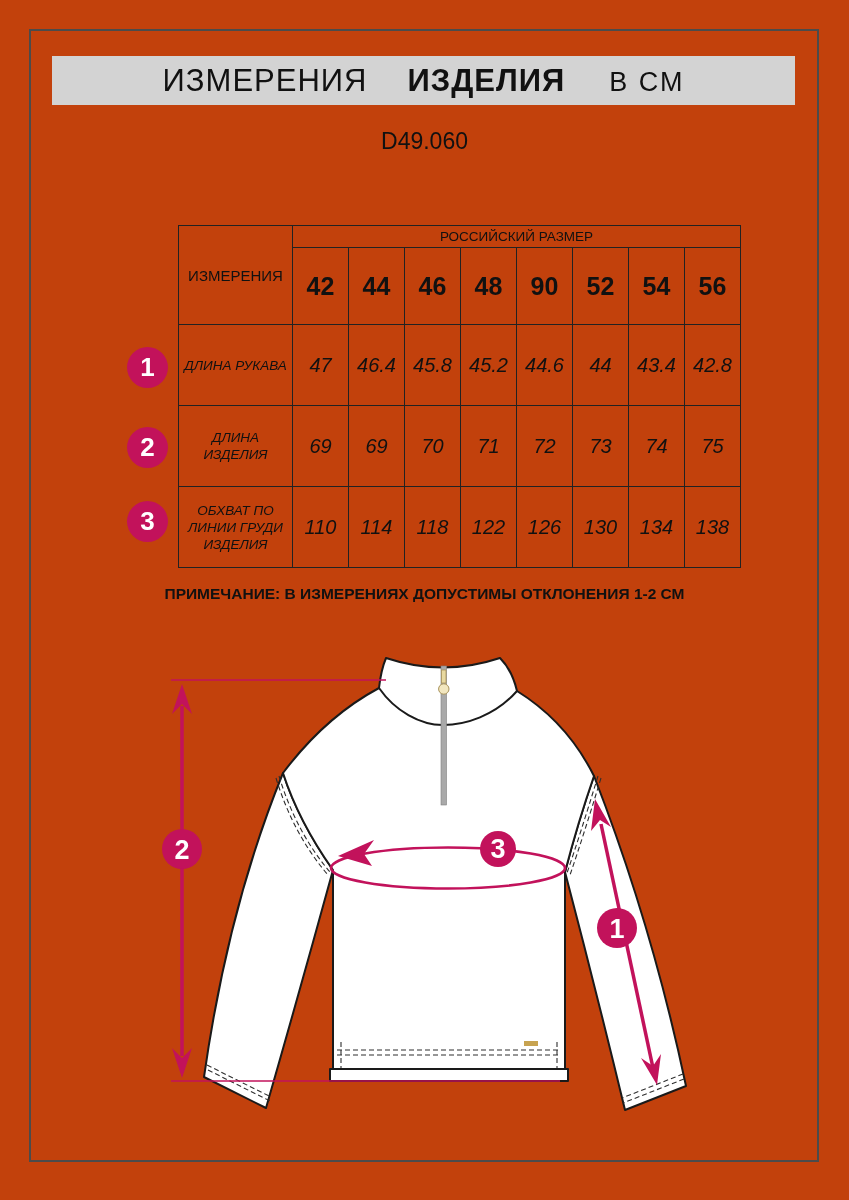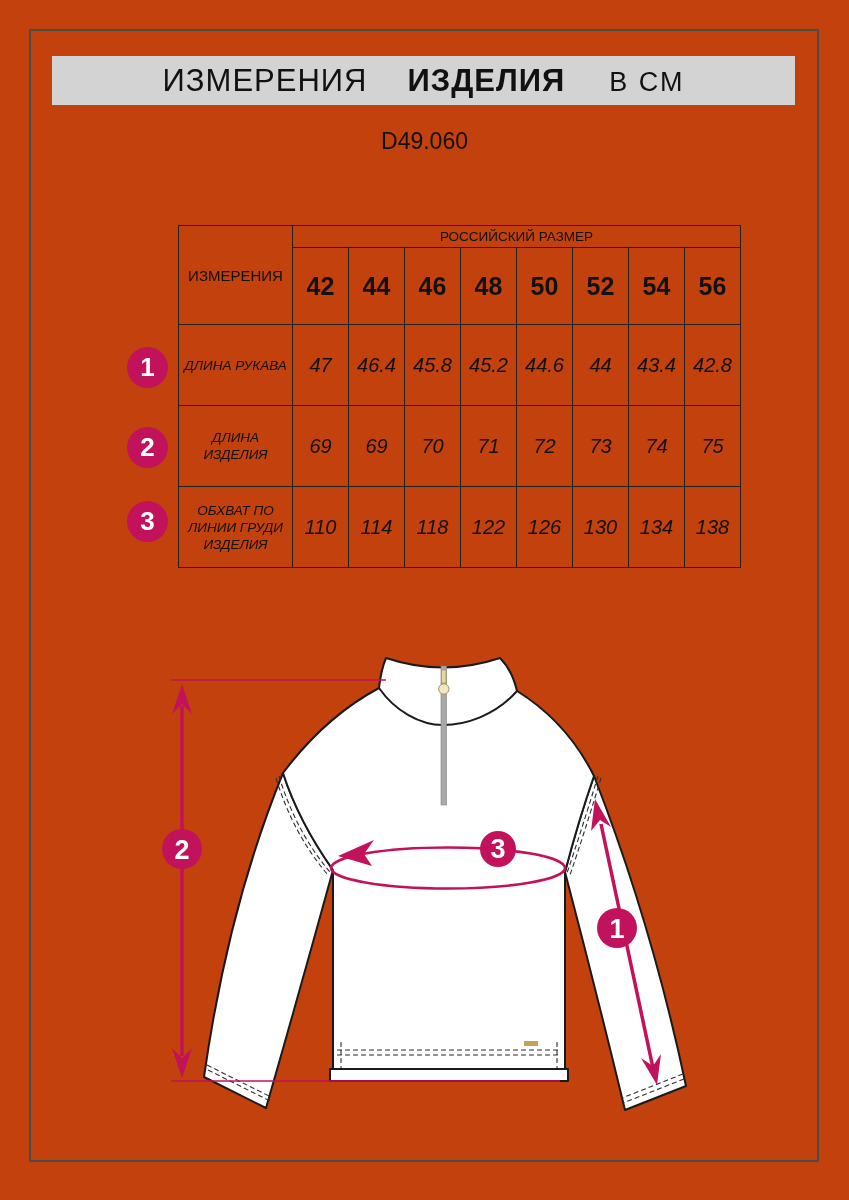--- a/index.html
+++ b/index.html
@@ -86,21 +86,21 @@
     <tbody>
         <tr>
       <td rowspan="2" class="cell-corner">ИЗМЕРЕНИЯ</td>
       <td colspan="8" class="cell-group">РОССИЙСКИЙ РАЗМЕР</td>
     </tr>
     <tr class="r-sizes">
       <td>42</td>
       <td>44</td>
       <td>46</td>
       <td>48</td>
-      <td>50</td>
+      <td>90</td>
       <td>52</td>
       <td>54</td>
       <td>56</td>
     </tr>
     <tr class="r-data">
       <td class="cell-label">ДЛИНА РУКАВА</td>
       <td class="cell-val">47</td>
       <td class="cell-val">46.4</td>
       <td class="cell-val">45.8</td>
       <td class="cell-val">45.2</td>
@@ -134,20 +134,21 @@
       <td class="cell-val">134</td>
       <td class="cell-val">138</td>
     </tr>
   </tbody>
     </table>
 
   <div class="badge" style="top:347px;">1</div>
   <div class="badge" style="top:427px;">2</div>
   <div class="badge" style="top:501px;">3</div>
 
+  <div class="note">ПРИМЕЧАНИЕ: В ИЗМЕРЕНИЯХ ДОПУСТИМЫ ОТКЛОНЕНИЯ 1-2 СМ</div>
 
   <svg class="diagram" width="640" height="545" viewBox="120 630 640 545" xmlns="http://www.w3.org/2000/svg">
 
     <g>
 
       <path class="garm" d="M 283,773 Q 228,908 204,1077 L 266,1108 Q 300,990 333,870 Q 299,822 283,773 Z"></path>
       <path class="garm" d="M 594,776 Q 652,925 686,1086 L 625,1110 Q 596,990 565,872 Q 578,822 594,776 Z"></path>
 
       <path class="garm" d="M 283,773 Q 325,717 379,688 L 517,691 Q 567,722 594,776 Q 578,822 565,872 L 565,1069 L 333,1069 L 333,870 Q 299,822 283,773 Z"></path>
 

